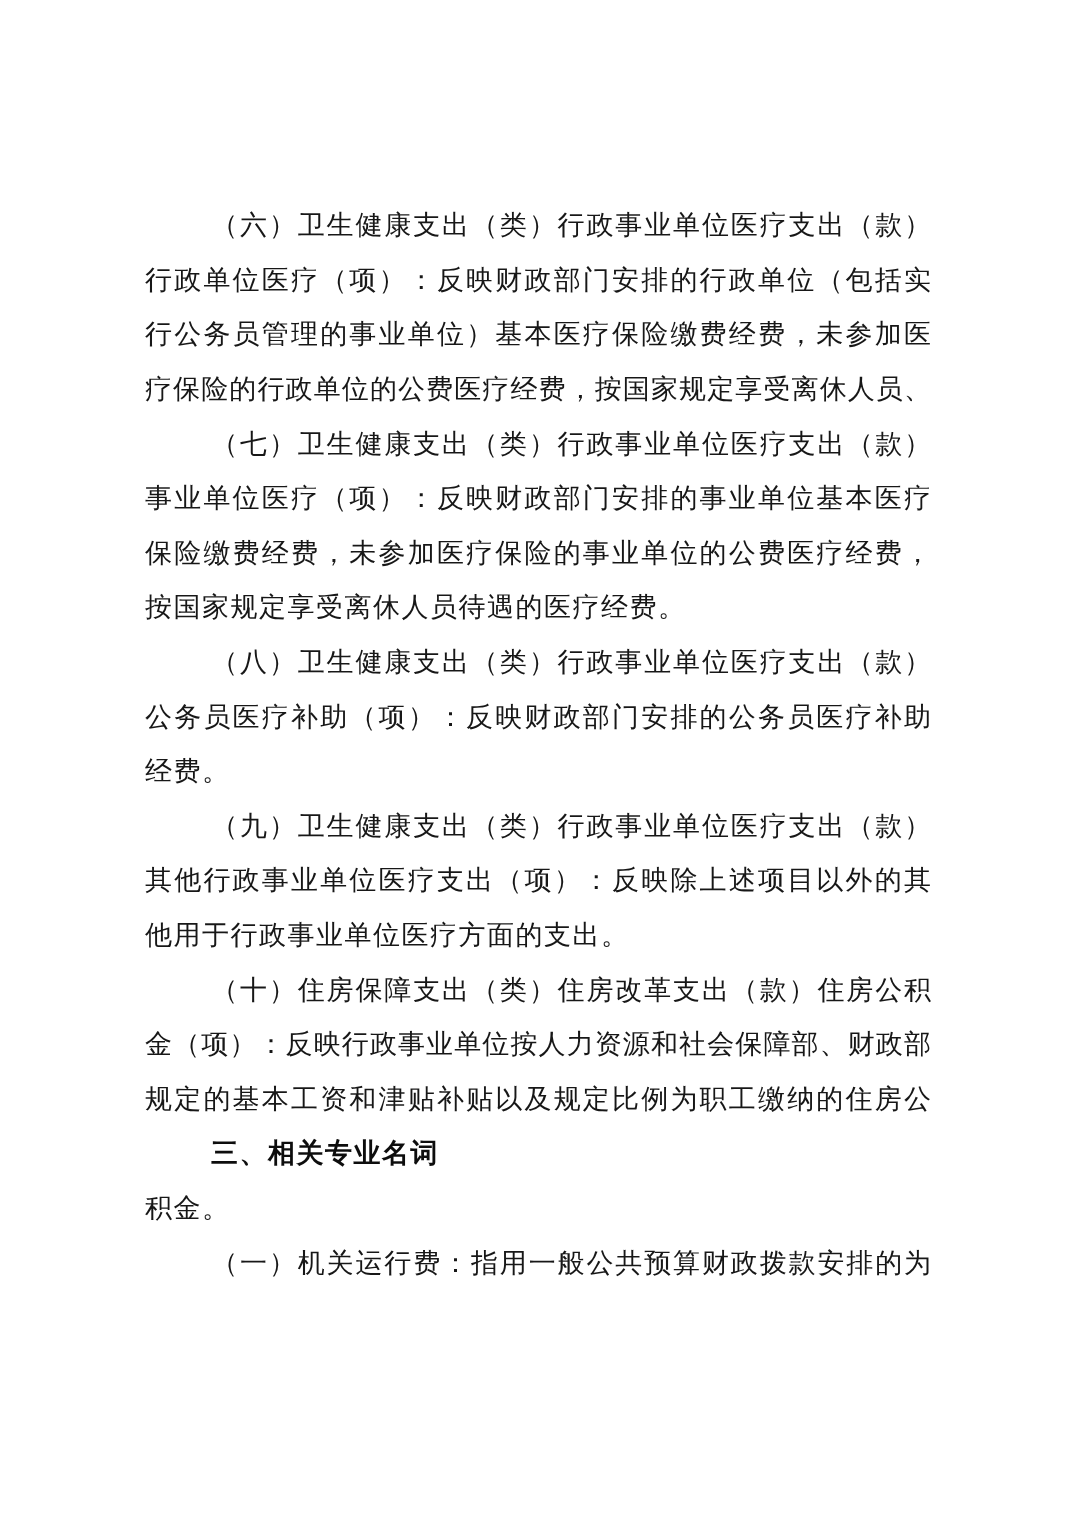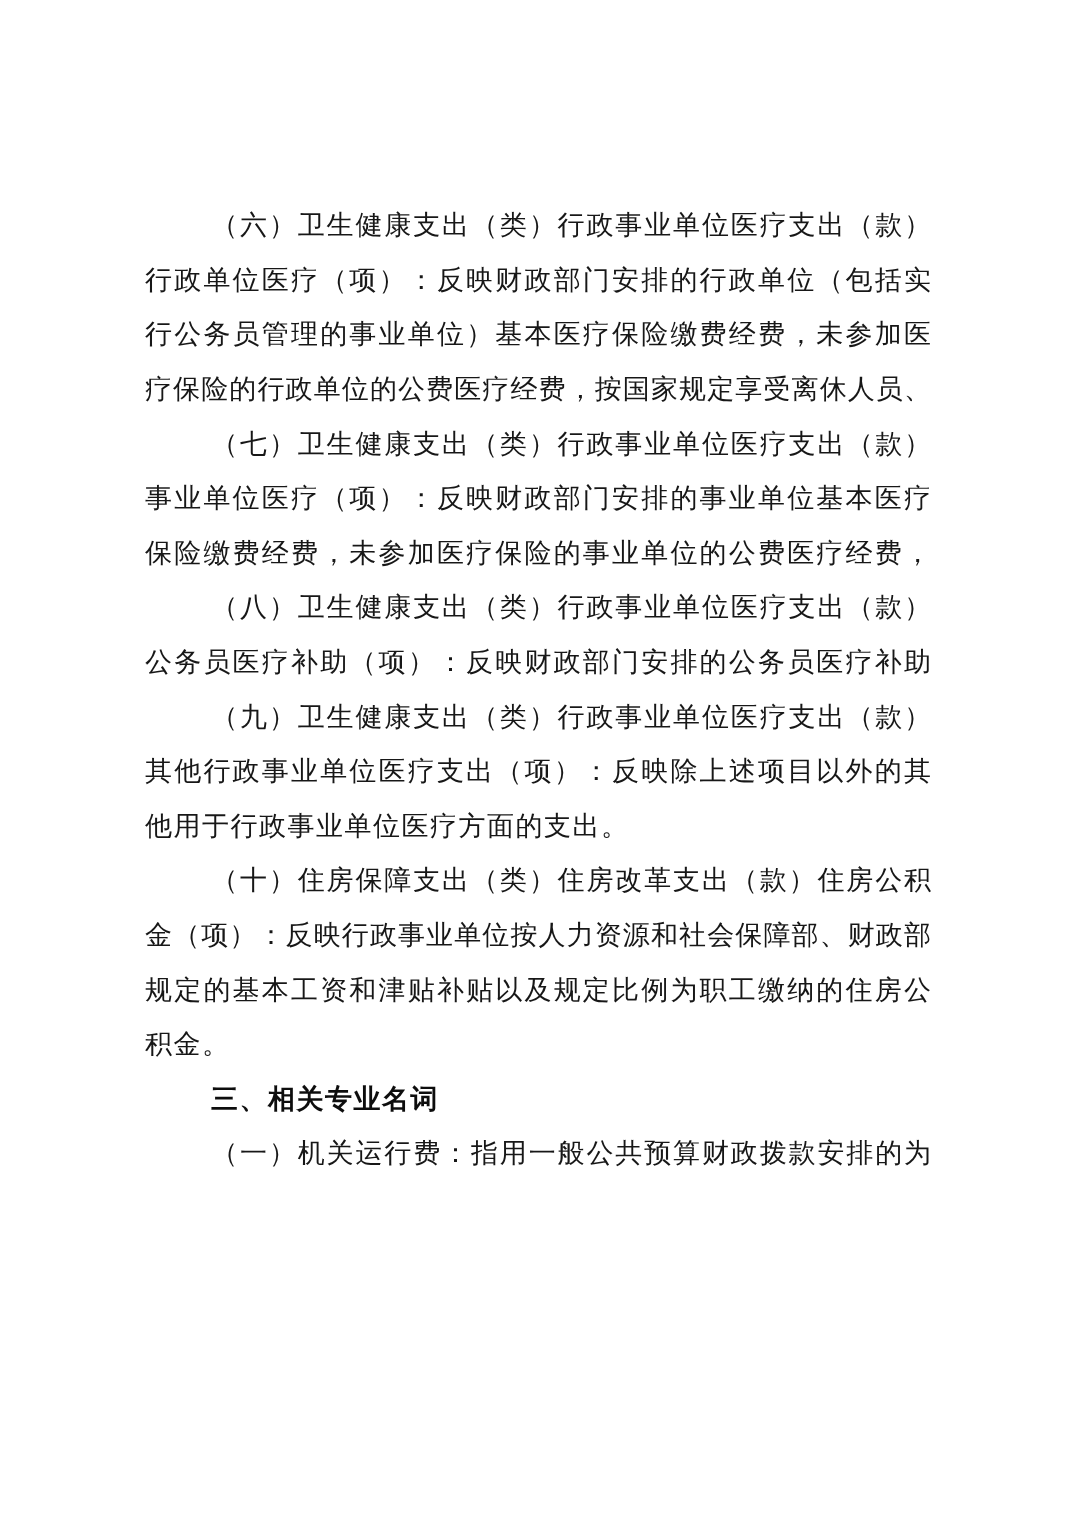--- a/index.html
+++ b/index.html
@@ -253,20 +253,21 @@
         <span>位</span>
         <span>的</span>
         <span>公</span>
         <span>费</span>
         <span>医</span>
         <span>疗</span>
         <span>经</span>
         <span>费</span>
         <span>，</span>
       </div>
+      <div class="line plain">按国家规定享受离休人员待遇的医疗经费。</div>
       <div class="line just indent">
         <span>（</span>
         <span>八</span>
         <span>）</span>
         <span>卫</span>
         <span>生</span>
         <span>健</span>
         <span>康</span>
         <span>支</span>
         <span>出</span>
@@ -309,20 +310,21 @@
         <span>排</span>
         <span>的</span>
         <span>公</span>
         <span>务</span>
         <span>员</span>
         <span>医</span>
         <span>疗</span>
         <span>补</span>
         <span>助</span>
       </div>
+      <div class="line plain">经费。</div>
       <div class="line just indent">
         <span>（</span>
         <span>九</span>
         <span>）</span>
         <span>卫</span>
         <span>生</span>
         <span>健</span>
         <span>康</span>
         <span>支</span>
         <span>出</span>
@@ -452,22 +454,22 @@
         <span>为</span>
         <span>职</span>
         <span>工</span>
         <span>缴</span>
         <span>纳</span>
         <span>的</span>
         <span>住</span>
         <span>房</span>
         <span>公</span>
       </div>
+      <div class="line plain indent bold">三、相关专业名词</div>
       <div class="line plain">积金。</div>
-      <div class="line plain indent bold">三、相关专业名词</div>
       <div class="line just indent">
         <span>（</span>
         <span>一</span>
         <span>）</span>
         <span>机</span>
         <span>关</span>
         <span>运</span>
         <span>行</span>
         <span>费</span>
         <span>：</span>

